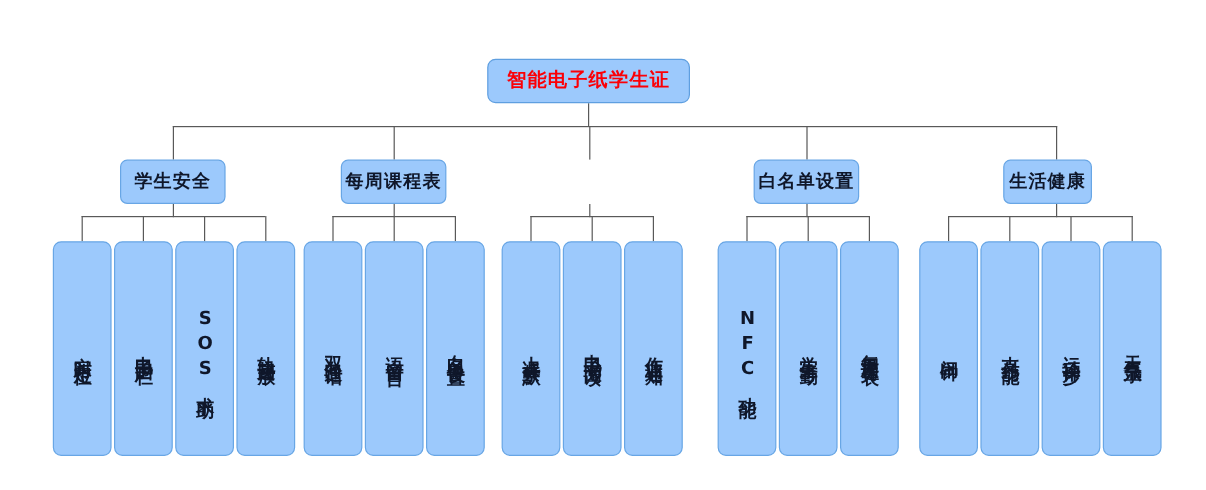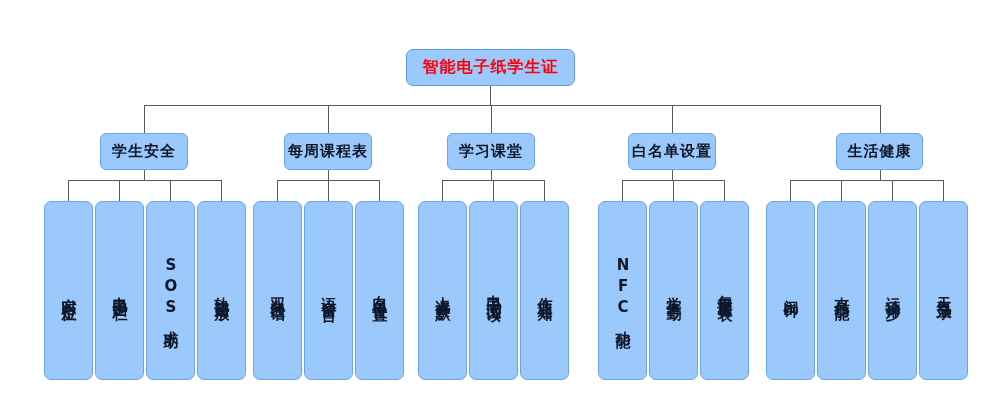--- a/index.html
+++ b/index.html
@@ -110,27 +110,24 @@
   <div class="node root" style="left:406px; top:49px; width:169px; height:37px;">
     <span>智能电子纸学生证</span>
   </div>
 
   <div class="node level2" style="left:100px; top:133px; width:88px; height:37px;">
     <span>学生安全</span>
   </div>
   <div class="node level2" style="left:284px; top:133px; width:88px; height:37px;">
     <span>每周课程表</span>
   </div>
-  <div class="node level2" style="left:447px; top:133px; width:88px; height:37px;">
-    <span>学习课堂</span>
-  </div>
   <div class="node level2" style="left:628px; top:133px; width:88px; height:37px;">
     <span>白名单设置</span>
   </div>
-  <div class="node level2" style="left:836px; top:133px; width:87px; height:37px;">
+  <div class="node level2" style="left:836px; top:133px; width:74px; height:37px;">
     <span>生活健康</span>
   </div>
 
   <div class="node leaf" style="left:44px; top:201px; width:49px; height:179px;">
     <span class="vtext">实时定位</span>
   </div>
   <div class="node leaf" style="left:95px; top:201px; width:49px; height:179px;">
     <span class="vtext">电子围栏</span>
   </div>
   <div class="node leaf" style="left:146px; top:201px; width:49px; height:179px;">

